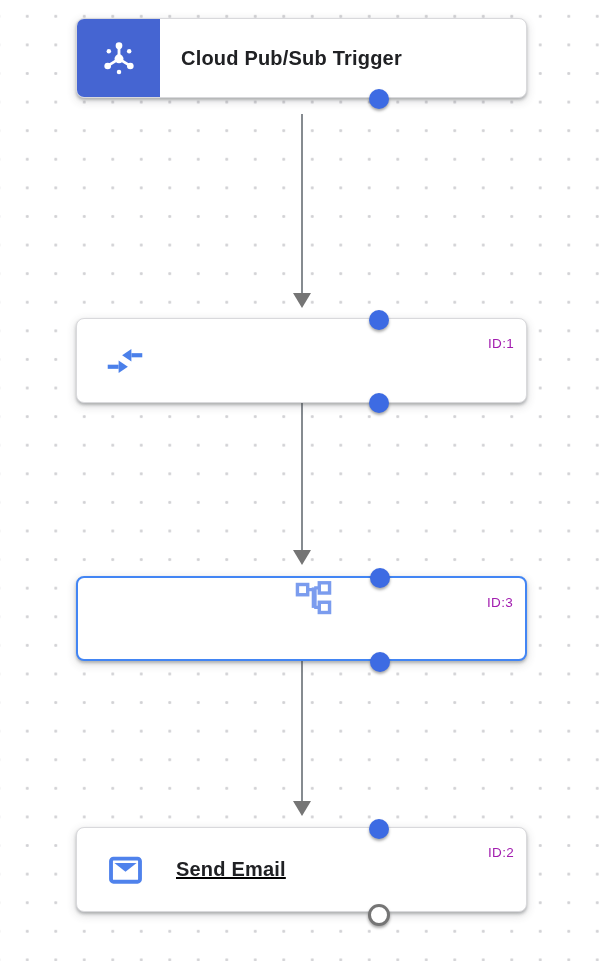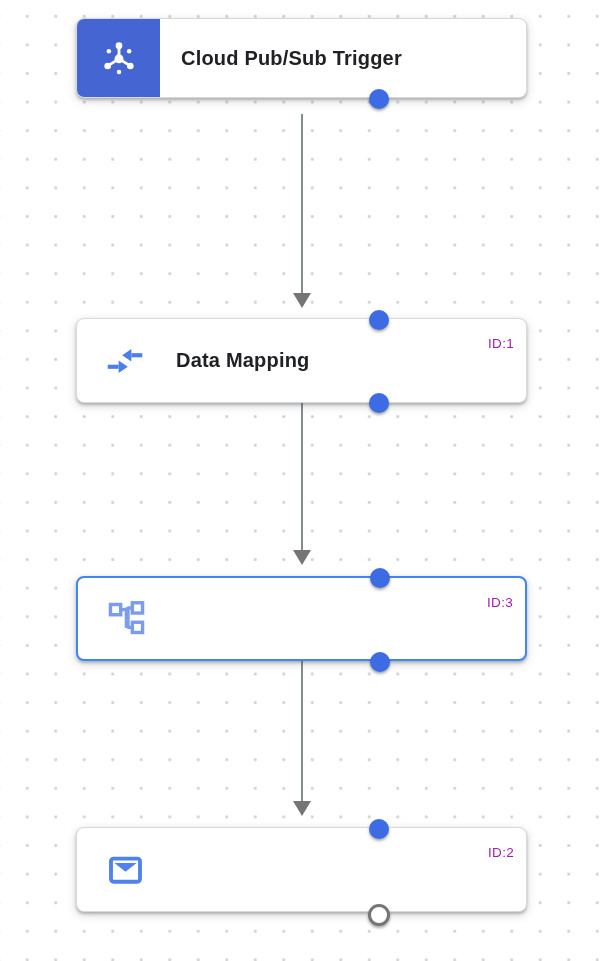--- a/index.html
+++ b/index.html
@@ -109,26 +109,25 @@
     <div class="task-icon">
       <svg width="42" height="32" viewBox="0 0 24 20">
         <g fill="#4b80ea" stroke="#4b80ea">
           <line x1="1.2" y1="13.6" x2="8" y2="13.6" stroke-width="2.6"></line>
           <polygon points="8,9.7 13.8,13.6 8,17.5" stroke="none"></polygon>
           <line x1="22.8" y1="6.4" x2="16" y2="6.4" stroke-width="2.6"></line>
           <polygon points="16,2.5 10.2,6.4 16,10.3" stroke="none"></polygon>
         </g>
       </svg>
     </div>
-    <div class="node-title task-title">Data Mapping</div>
     <div class="port" style="left:291.5px;top:-9px;"></div>
     <div class="port" style="left:291.5px;top:74px;"></div>
   </div>
 
-  <div class="node selected" style="top:576px;">
+  <div class="node selected" style="top:576px;flex-direction:column;">
     <div class="id-label">ID:3</div>
     <div class="task-icon">
       <svg width="41" height="41" viewBox="0 0 24 24" fill="none">
         <rect x="2.6" y="3.8" width="6" height="6" stroke="#7b9cee" stroke-width="2"></rect>
         <rect x="15.4" y="2.8" width="6" height="6" stroke="#7b9cee" stroke-width="2"></rect>
         <rect x="15.4" y="14.2" width="6" height="6" stroke="#7b9cee" stroke-width="2"></rect>
         <path d="M8.6 6.8 H12.4 M12.4 5.8 H15.4 M12.4 17.2 H15.4" stroke="#7b9cee" stroke-width="2"></path>
         <path d="M12.4 5.5 V17.5" stroke="#7b9cee" stroke-width="2.9"></path>
       </svg>
     </div>
@@ -137,17 +136,18 @@
   </div>
 
   <div class="node" style="top:827px;text-decoration:underline;">
     <div class="id-label">ID:2</div>
     <div class="task-icon">
       <svg width="37" height="34" viewBox="0 0 24 22">
         <rect x="2.6" y="3.6" width="18.8" height="15" rx="1.6" fill="none" stroke="#4f82ec" stroke-width="2.5"></rect>
         <path d="M4.8 6.4 L12 12.2 L19.2 6.4 Z" fill="#4f82ec"></path>
       </svg>
     </div>
+    <div class="node-title task-title">Send Email</div>
     <div class="port" style="left:291.5px;top:-9px;"></div>
     <div class="port port-open" style="left:290.5px;top:76px;"></div>
   </div>
 
 </div>
 
 </body></html>

